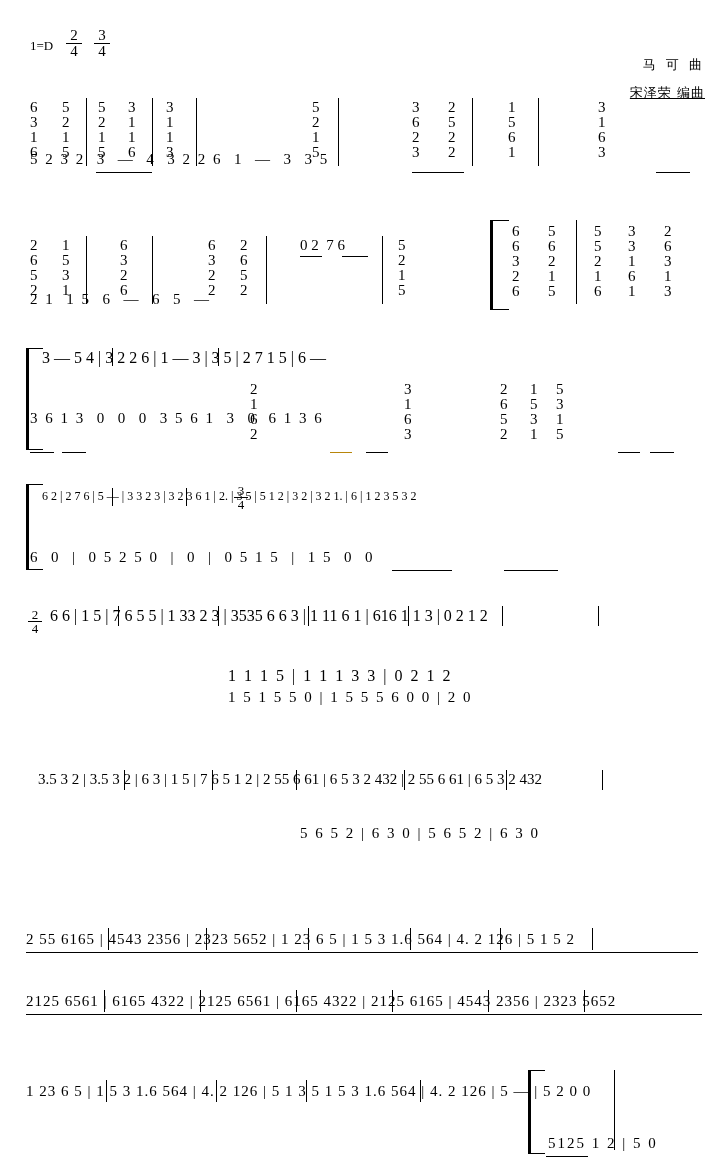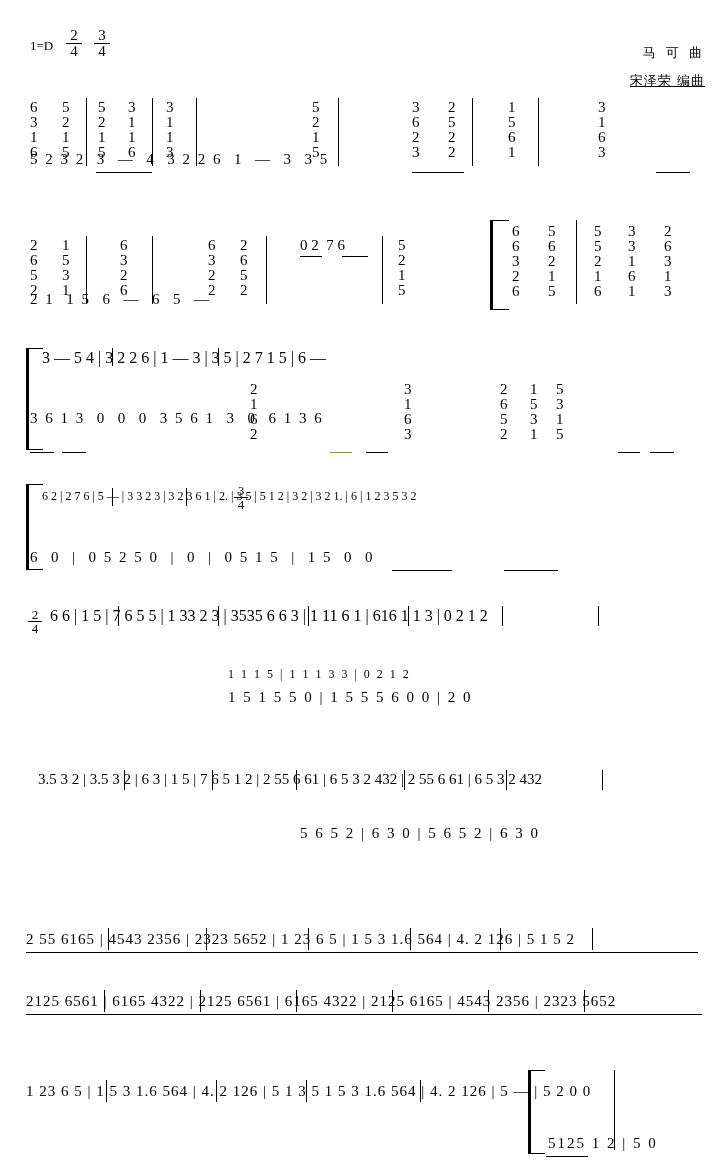--- a/index.html
+++ b/index.html
@@ -52,33 +52,34 @@
     letter-spacing: 2px;
     font-family: "DejaVu Serif", serif;
   }
   .composer {
     position: absolute;
     right: 22px;
     font-size: 13px;
     letter-spacing: 3px;
     font-family: "DejaVu Serif", serif;
     white-space: nowrap;
+    margin-top: 12px;
   }
   .composer.c1 { top: 44px; }
   .composer.c2 { top: 72px; letter-spacing: 1px; text-decoration: underline; }
 
   
   .mus {
     position: absolute;
     font-family: "Liberation Serif", serif;
     white-space: pre;
     font-size: 15px;
     line-height: 1.05;
   }
-  .small { font-size: 12px; }
+  .small { font-size: 16px; }
 
   
   .bar {
     position: absolute;
     width: 1.3px;
     background: #000;
   }
   .brk {
     position: absolute;
     border-left: 3px solid #000;

